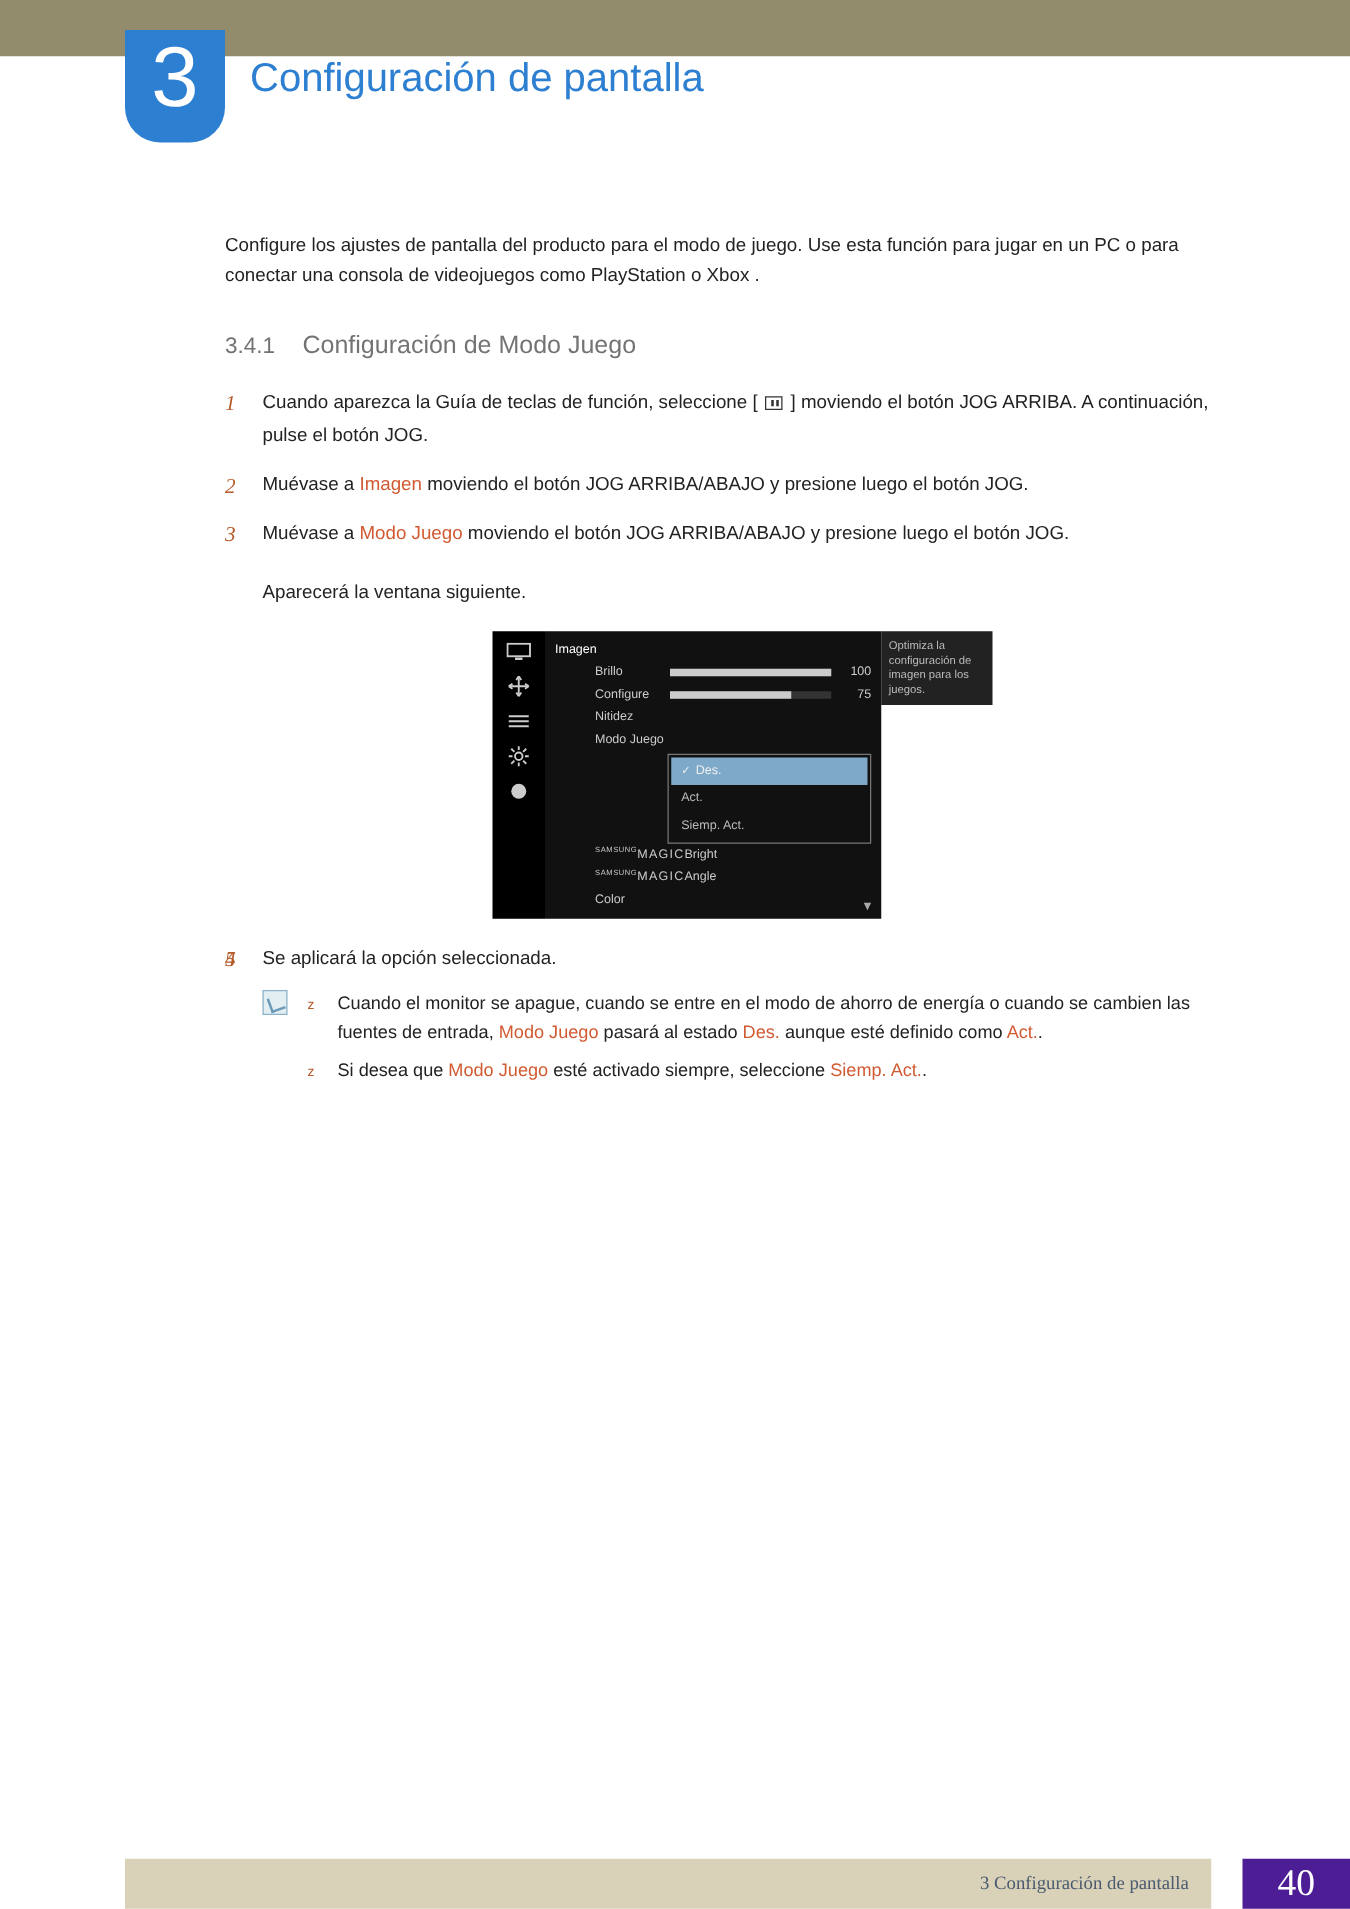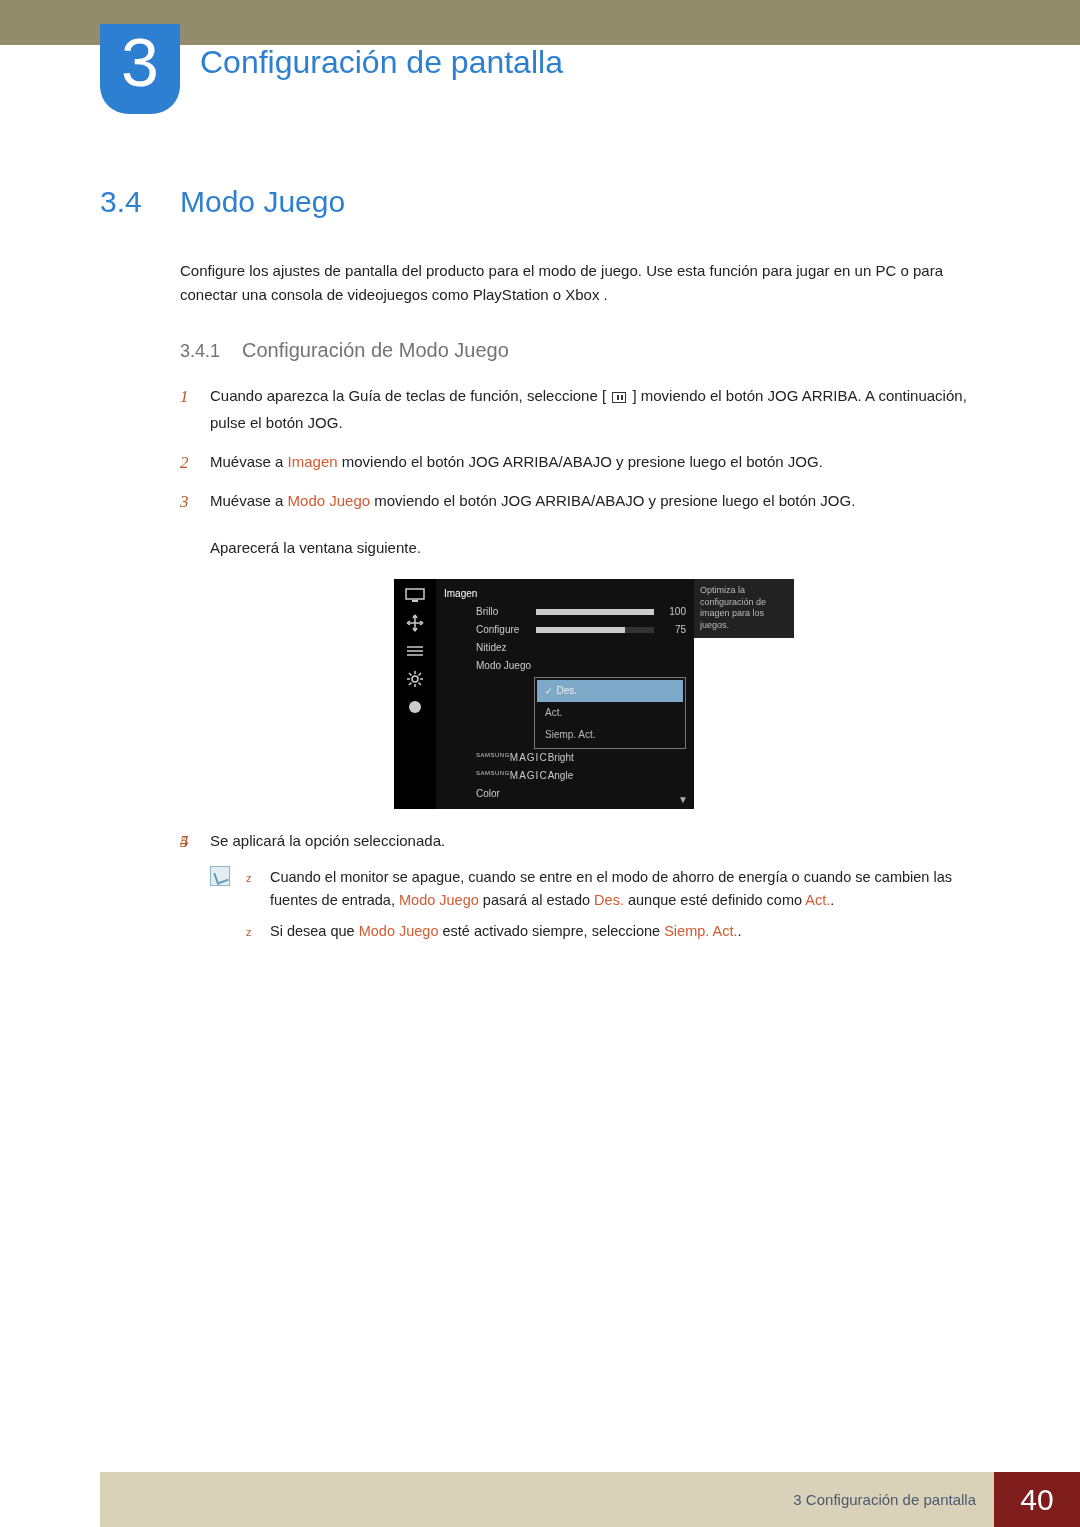--- a/index.html
+++ b/index.html
@@ -163,21 +163,21 @@
     margin-right: 4px;
     font-size: 9px;
   }
   .osd-arrow {
     position: absolute;
     right: 6px; bottom: 0;
     font-size: 10px;
     color: #aaa;
   }
   .osd-tip {
-    width: 100px;
+    width: 89px;
     background: #222;
     color: #bbb;
     font-size: 9px;
     padding: 6px;
     line-height: 1.3;
     align-self: flex-start;
   }
   .magic sup { font-size: 6px; letter-spacing: 0.5px; }
 
   
@@ -216,55 +216,54 @@
     font-size: 11px;
   }
 
   
   .footer {
     position: absolute;
     left: 0; right: 0; bottom: 0;
     display: flex;
     align-items: stretch;
     justify-content: flex-end;
-    height: 55px;
+    height: 40px;
+    font-family: Liberation Serif, serif;
   }
   .footer-bar {
     flex: 1;
     background: #d9d2b8;
     margin-left: 100px;
     display: flex;
     align-items: center;
     justify-content: flex-end;
     padding-right: 18px;
     color: #4a5a70;
     font-size: 15px;
   }
   .footer-page {
     width: 86px;
-    background: #7f1d1d;
+    background: #4c1d95;
     color: #fff;
     font-size: 30px;
     display: flex;
     align-items: center;
     justify-content: center;
+    margin-left: 25px;
   }
 </style>
 </head>
 <body>
 
 <div class="topbar"></div>
 <div class="tab">3</div>
 <div class="chapter-title">Configuración de pantalla</div>
 
 <div class="content">
 
-  <div class="h2">
-    <span class="h2-num">3.4</span><span>Modo Juego</span>
-  </div>
 
   <p class="lead">Configure los ajustes de pantalla del producto para el modo de juego. Use esta función para jugar en un PC o para conectar una consola de videojuegos como PlayStation o Xbox .</p>
 
   <div class="h3">
     <span class="h3-num">3.4.1</span><span>Configuración de Modo Juego</span>
   </div>
 
   <ol class="steps">
     <li>
       <span class="num">1</span>

